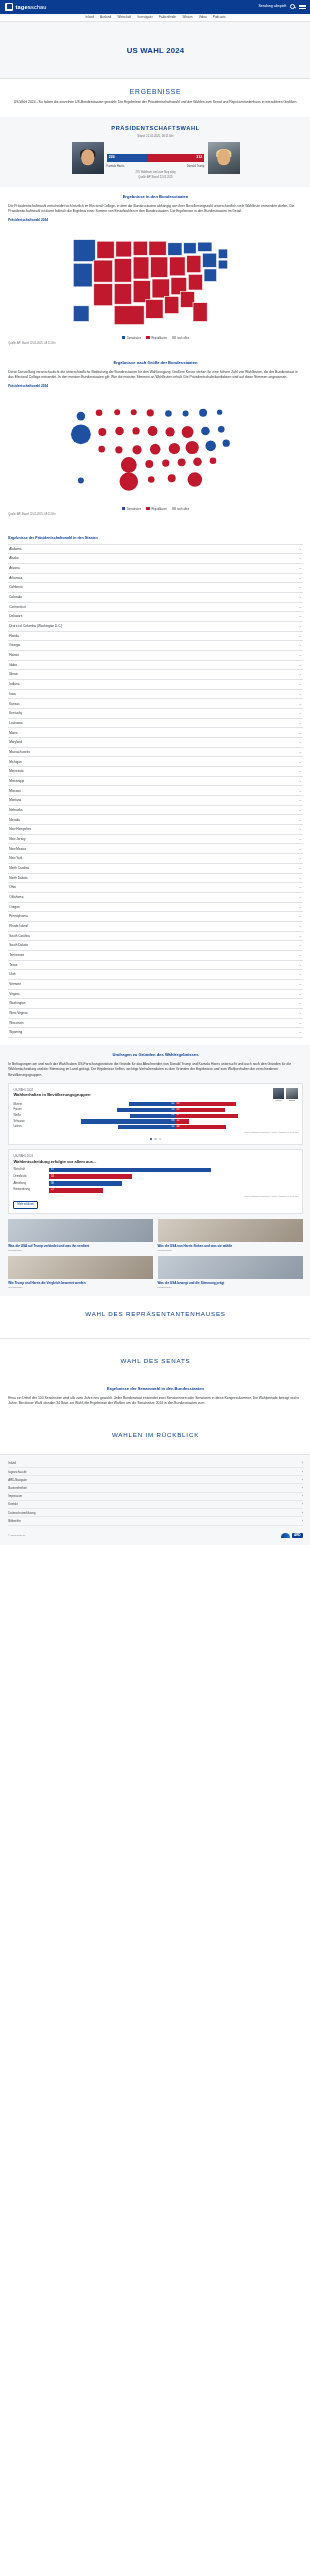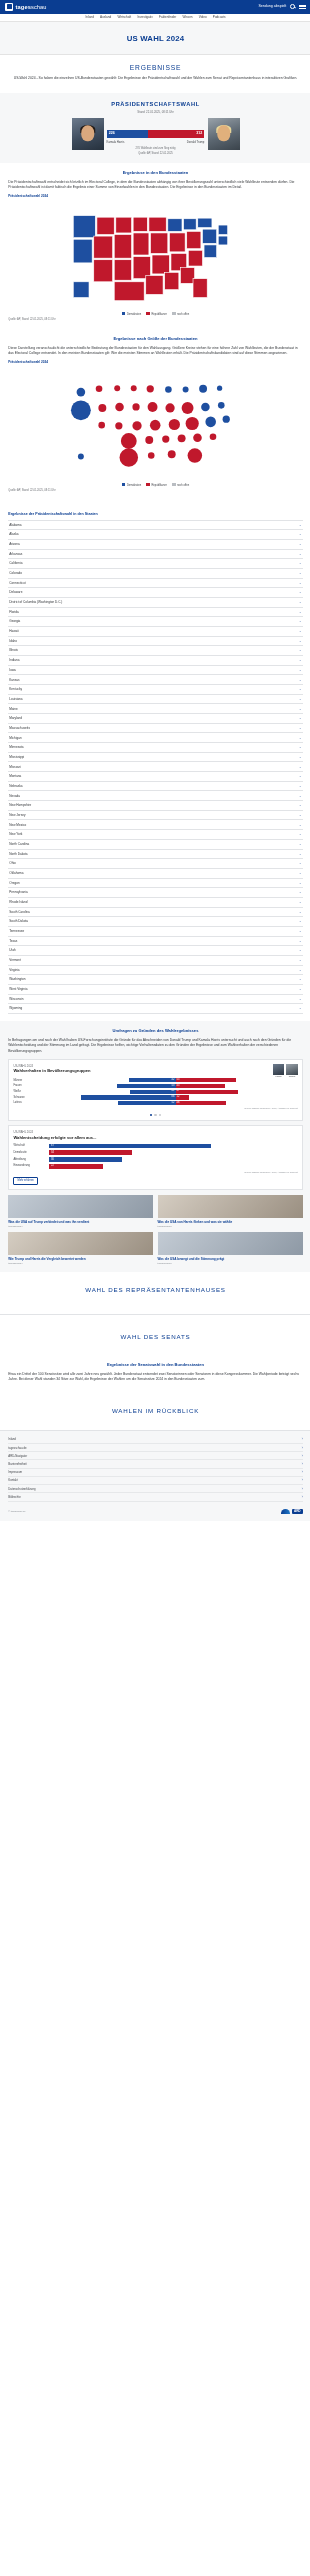--- a/index.html
+++ b/index.html
@@ -51,21 +51,21 @@
   }
   .navbar span { white-space:nowrap; }
 
   
   .title-band {
     background:#f6f7f8;
     text-align:center;
     padding:7.2px 0 6.2px;
     border-bottom:0.5px solid #e3e3e3;
   }
-  .title-band h1 { margin:4px; font-size:7.8px; color:#0a3d91; font-weight:bold; letter-spacing:0.2px; }
+  .title-band h1 { margin:16px; font-size:7.8px; color:#0a3d91; font-weight:bold; letter-spacing:0.2px; }
 
   
   .section { padding:7.2px 8.3px; }
   .section.alt { background:#f6f7f8; }
   .sec-title {
     text-align:center;
     color:#0a3d91;
     font-size:6.7px;
     letter-spacing:0.8px;
     font-weight:normal;

